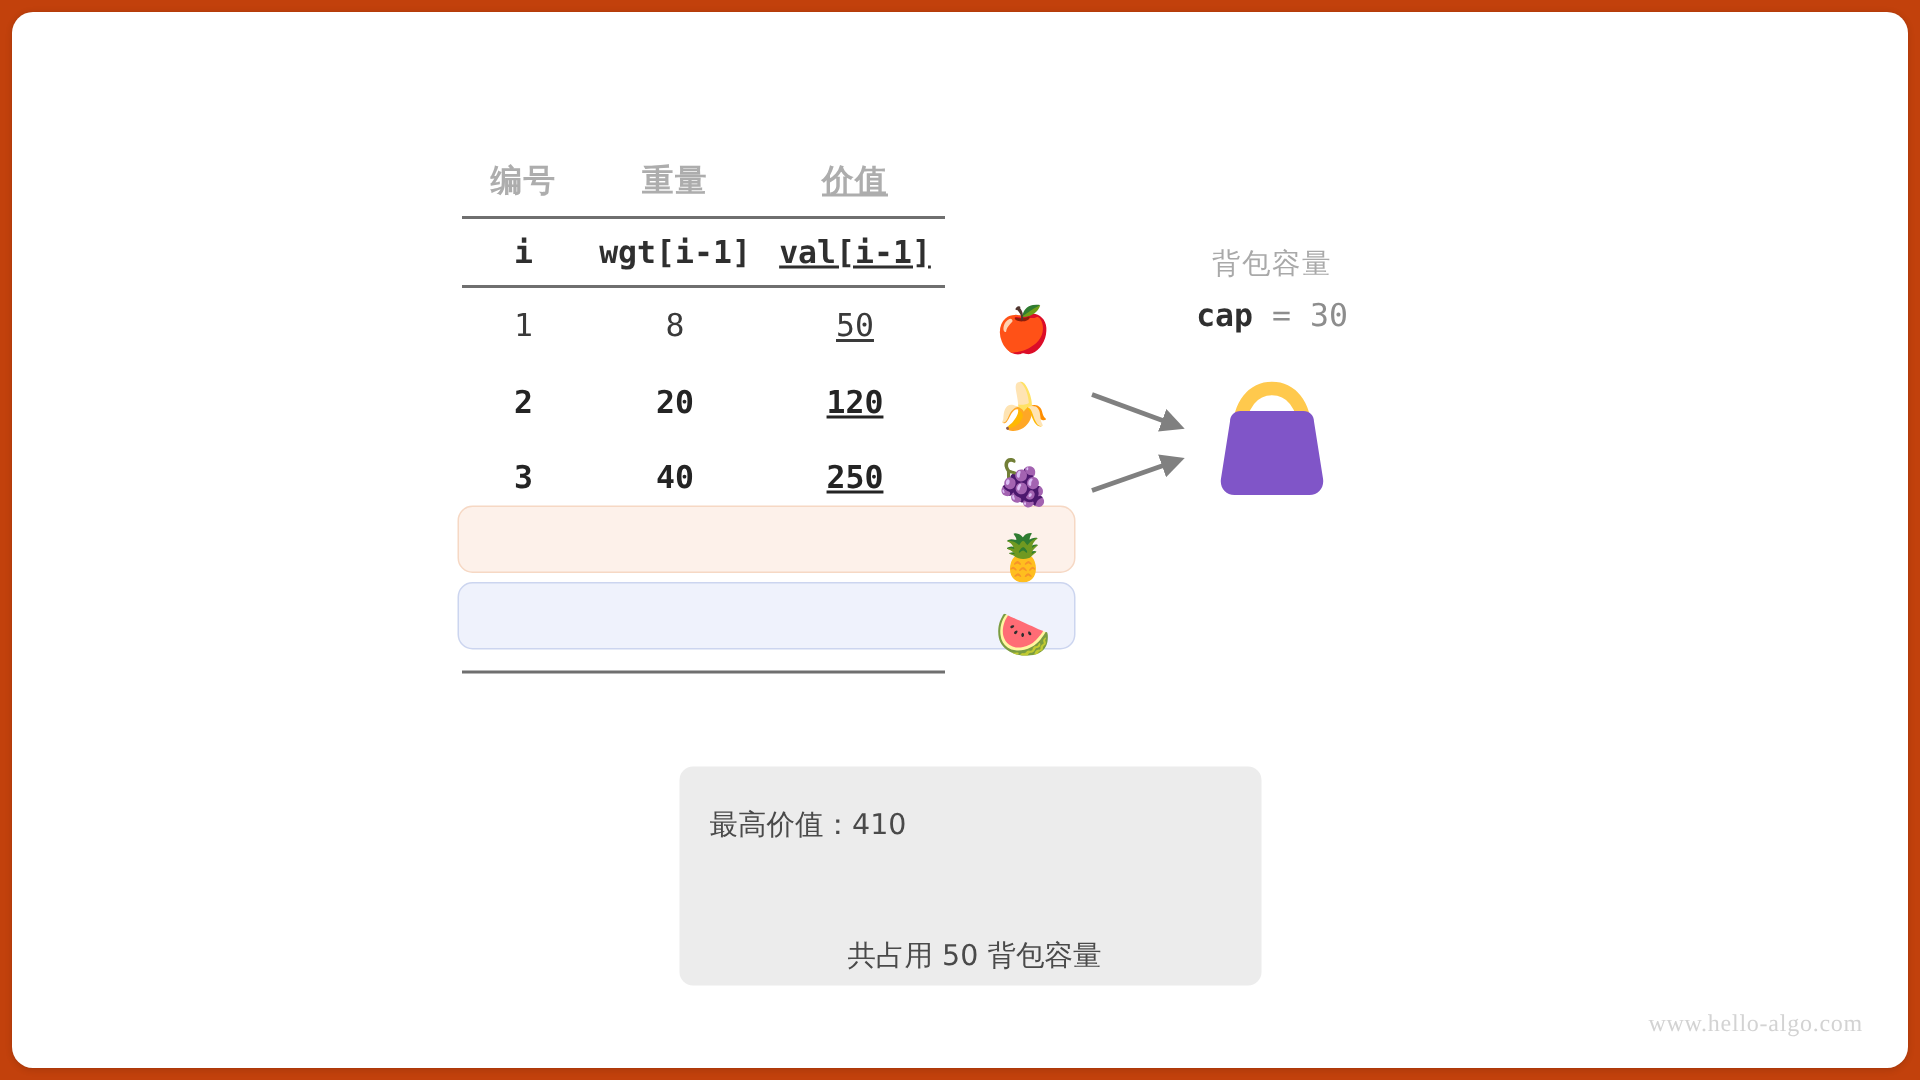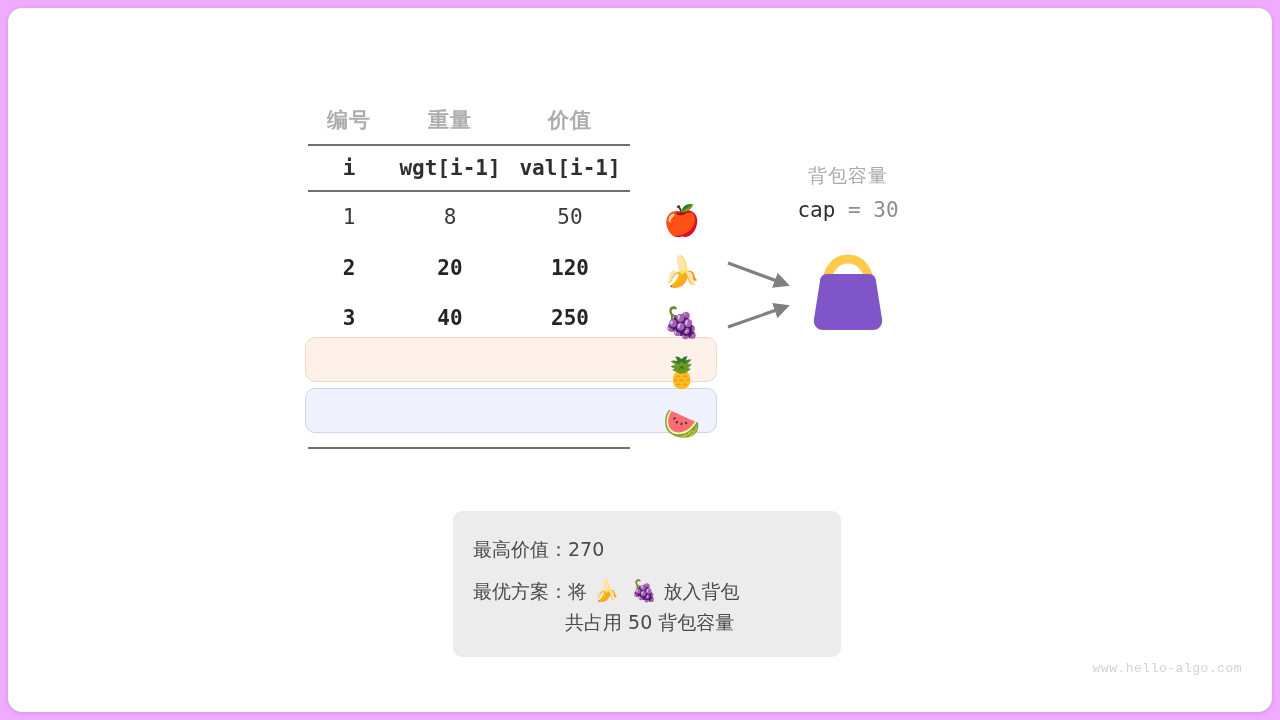--- a/index.html
+++ b/index.html
@@ -10,21 +10,21 @@
   body {
     width: 1280px;
     height: 720px;
     font-family: "DejaVu Sans", sans-serif;
     overflow: hidden;
   }
   #canvas {
     position: relative;
     width: 1280px;
     height: 720px;
-    background: #f0abfc;
+    background: #c2410c;
   }
   #card {
     position: absolute;
     left: 8px;
     top: 8px;
     width: 1264px;
     height: 704px;
     background: #ffffff;
     border-radius: 14px;
     box-shadow: 0 1px 5px rgba(0,0,0,0.13), 0 0 1px rgba(0,0,0,0.10);
@@ -42,21 +42,21 @@
     width: 322px;
     table-layout: fixed;
   }
   .tbl td {
     padding: 0;
     text-align: center;
     vertical-align: middle;
   }
   .col-i  { width: 82px; }
   .col-w  { width: 120px; }
-  .col-v  { width: 120px; }
+  .col-v  { width: 120px; text-decoration: underline; }
 
   .cn-head td {
     height: 48px;
     font-family: "DejaVu Sans", sans-serif;
     font-size: 21px;
     font-weight: bold;
     color: #adadad;
     letter-spacing: 1px;
   }
   .rule-top td {
@@ -141,21 +141,21 @@
     position: absolute;
     left: 740px;
     top: 190px;
     width: 200px;
     text-align: center;
     font-family: "DejaVu Sans Mono", monospace;
     font-size: 21px;
     color: #8d8d8d;
     white-space: pre;
   }
-  #cap-value .k { color: #2f2f2f; font-weight: normal; margin-top: 14px; }
+  #cap-value .k { color: #2f2f2f; font-weight: bold; margin-top: 14px; }
 
   #bag {
     position: absolute;
     left: 790px;
     top: 235px;
     width: 100px;
     height: 100px;
   }
 
   
@@ -171,30 +171,30 @@
   .res-line {
     position: absolute;
     left: 20px;
     font-size: 19px;
     color: #4a4a4a;
     white-space: pre;
     font-family: "DejaVu Sans", sans-serif;
   }
   #res-line1 { top: 26px; }
   #res-line2 { top: 68px; }
-  #res-line3 { top: 99px; left: 112px; }
+  #res-line3 { top: 113px; left: 112px; }
   .res-emoji { font-size: 21px; }
 
   
   #watermark {
     position: absolute;
     right: 30px;
-    bottom: 36px;
-    font-family: Liberation Mono, monospace;
-    font-size: 13px;
+    bottom: 20px;
+    font-family: Liberation Serif, serif;
+    font-size: 16px;
     color: #d3d3d3;
     letter-spacing: 0.5px;
   }
 </style>
 </head>
 <body>
 
 <div id="canvas">
   <div id="card">
 
@@ -274,20 +274,19 @@
 
     <div id="cap-label">背包容量</div>
     <div id="cap-value"><span class="k">cap</span><span> = 30</span></div>
 
     <svg id="bag" viewBox="0 0 100 100">
       <path d="M28 46 C28 26 38 16 50 16 C62 16 72 26 72 46" fill="none" stroke="#ffc94d" stroke-width="9" stroke-linecap="round"></path>
       <path d="M22 38 C22 34 25 31 29 31 L71 31 C75 31 78 34 78 38 L84 76 C85 82 81 87 75 87 L25 87 C19 87 15 82 16 76 Z" fill="#8055c8"></path>
     </svg>
 
     <div id="result-box">
-      <div class="res-line" id="res-line1">最高价值：270</div>
-      <div class="res-line" id="res-line2"><span>最优方案：将 </span><span class="res-emoji">🍌</span><span>&nbsp; </span><span class="res-emoji">🍇</span><span> 放入背包</span></div>
+      <div class="res-line" id="res-line1">最高价值：410</div>
       <div class="res-line" id="res-line3">共占用 50 背包容量</div>
     </div>
 
     <div id="watermark">www.hello-algo.com</div>
   </div>
 </div>
 
 </body></html>

